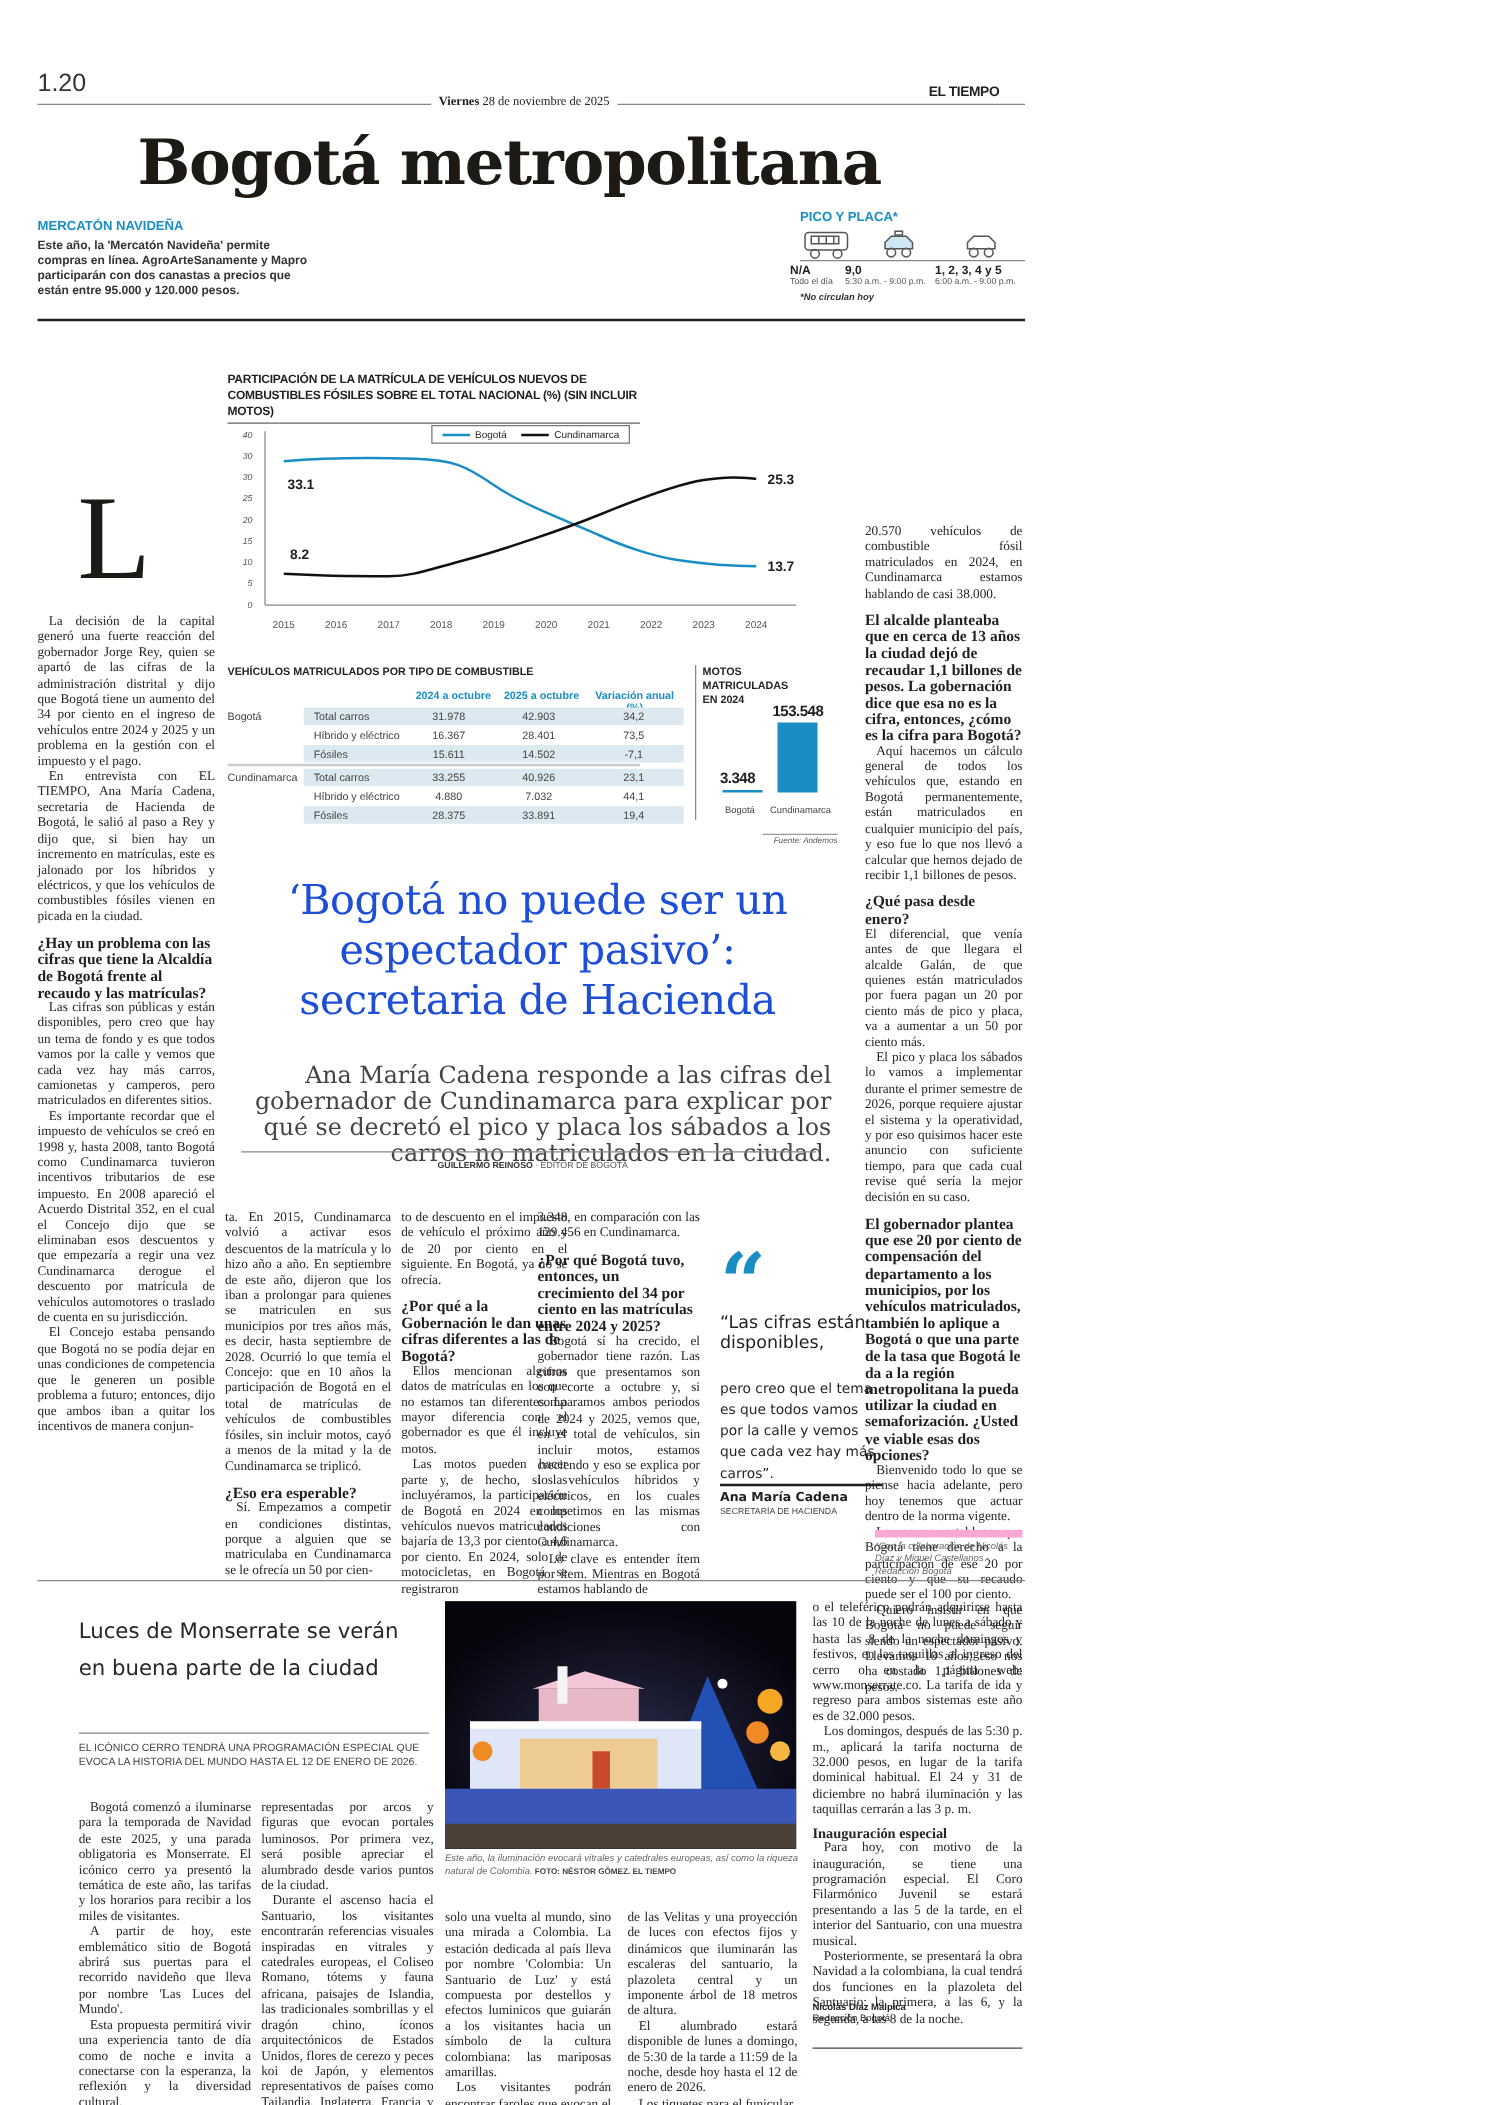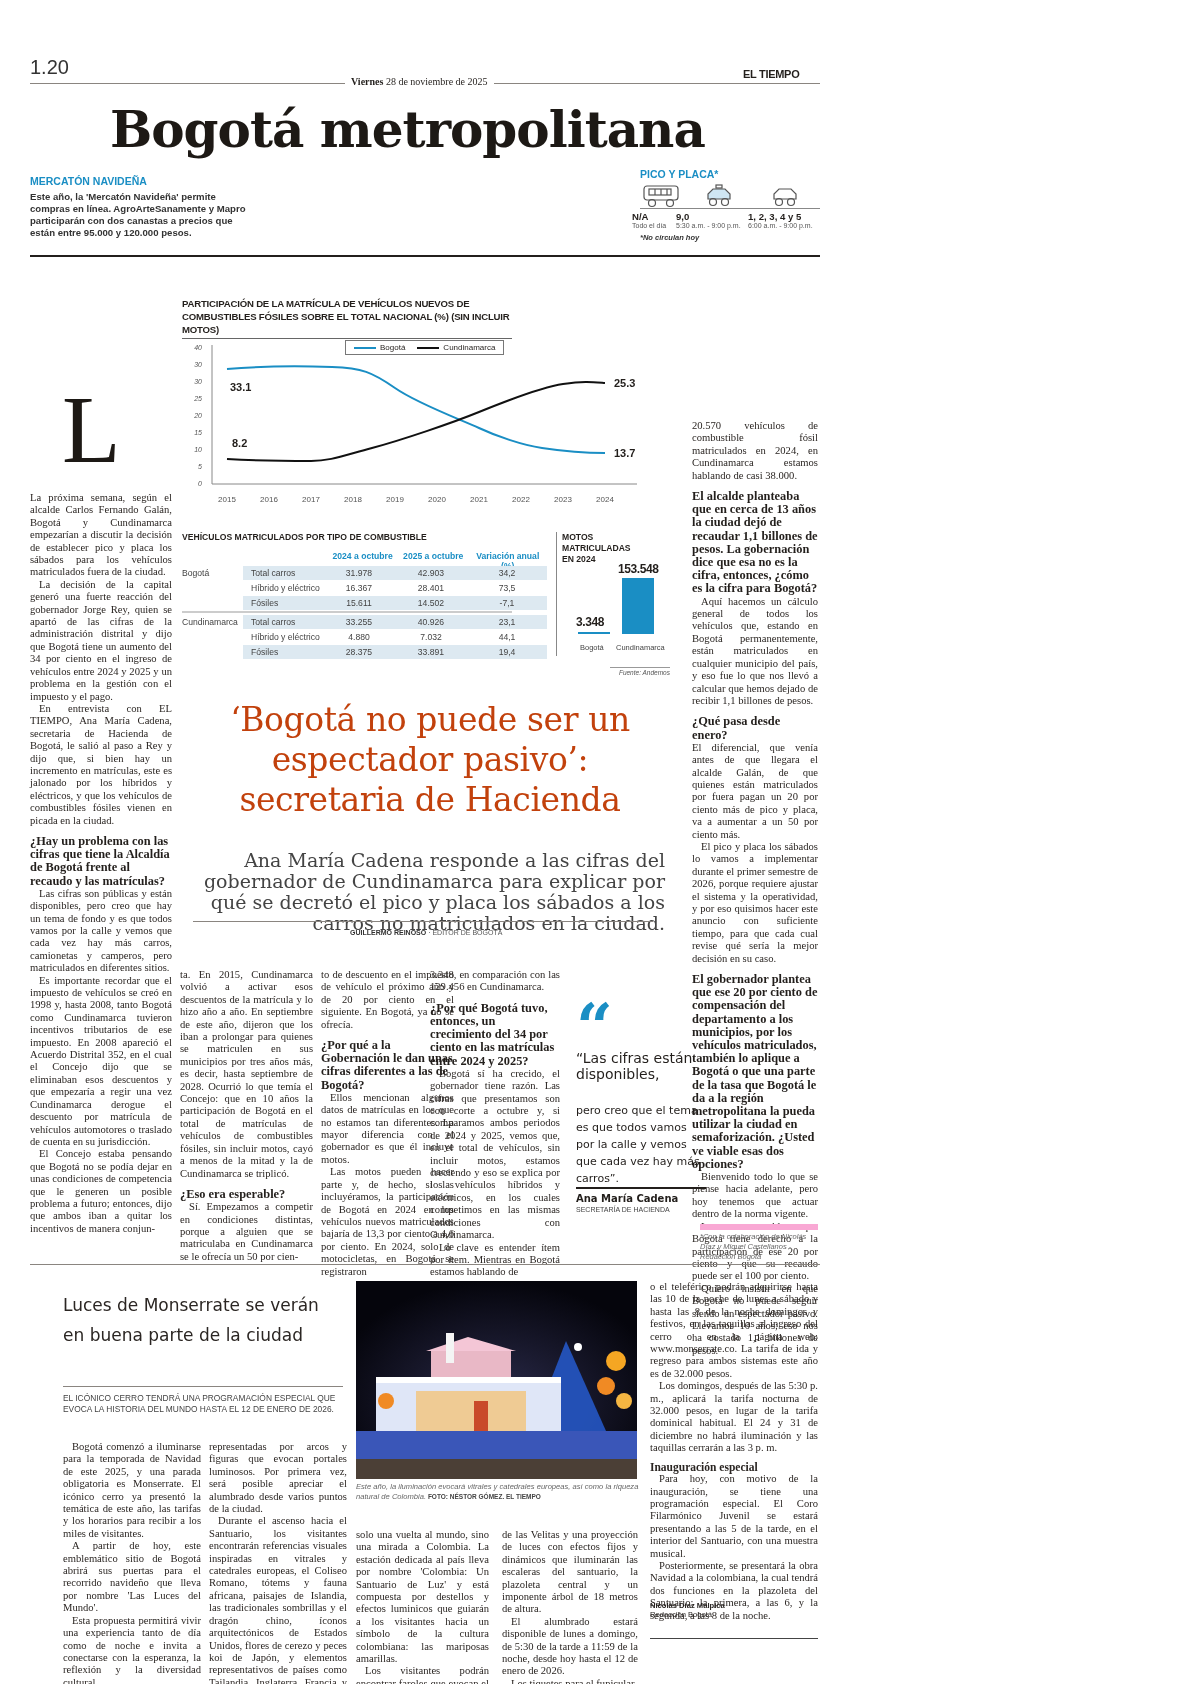--- a/index.html
+++ b/index.html
@@ -44,21 +44,21 @@
 .tbl .c3{width:80px;text-align:center}
 .tbl .sep{height:2px;background:#ccc;margin:1px 0 1px 0;width:330px}
 .motos-title{left:562px;top:532px;font-family:"Liberation Sans",sans-serif;font-weight:bold;font-size:8.6px;line-height:11px}
 .vdiv{left:556px;top:532px;width:1px;height:124px;background:#888}
 .bar-b{left:578px;top:632px;width:32px;height:2px;background:#1a8ec4}
 .bar-c{left:622px;top:578px;width:32px;height:56px;background:#1a8ec4}
 .bar-lbl{font-family:"Liberation Sans",sans-serif;font-weight:bold;font-size:12px;letter-spacing:-0.4px}
 .bar-cat{font-family:"Liberation Sans",sans-serif;font-size:7.5px;color:#444}
 .fuente{left:610px;top:667px;font-family:"Liberation Sans",sans-serif;font-style:italic;font-size:6.5px;color:#555;border-top:1px solid #999;padding-top:1px;width:60px;text-align:right}
 
-.headline{left:190px;top:700px;width:480px;text-align:center;font-family:"DejaVu Serif",serif;font-size:33px;line-height:40px;color:#c2410c;letter-spacing:-0.4px}
+.headline{left:190px;top:700px;width:480px;text-align:center;font-family:"DejaVu Serif",serif;font-size:33px;line-height:40px;color:#1d4ed8;letter-spacing:-0.4px}
 .dek{left:195px;top:850px;width:470px;text-align:right;font-family:"DejaVu Serif",serif;font-size:19px;line-height:21px;color:#444}
 .byline{left:350px;top:929px;font-family:"Liberation Sans",sans-serif;font-size:7px;color:#555}
 .byline b{color:#333}
 .dropcap{left:62px;top:382px;font-family:"Liberation Serif",serif;font-size:96px;line-height:96px;color:#1d1915}
 .quote-mark{left:576px;top:1002px;font-family:"DejaVu Serif",serif;font-size:64px;color:#1a8ec4;line-height:50px;font-weight:bold}
 .quote{left:576px;top:1050px;width:130px;font-family:"DejaVu Sans",sans-serif;color:#231f1c}
 .quote .big{font-size:14px;line-height:16px}
 .quote .small{font-size:11px;line-height:17px;margin-top:20px}
 .qrule{left:576px;top:1187px;width:130px;height:2px;background:#231f1c}
 .qname{left:576px;top:1193px;font-family:"DejaVu Sans",sans-serif;font-weight:bold;font-size:10px}
@@ -245,21 +245,20 @@
 <div class="abs bar-cat" style="left:616px;top:643px">Cundinamarca</div>
 <div class="abs fuente">Fuente: Andemos</div>
 
 <div class="abs dropcap">L</div>
 <div class="abs headline">‘Bogotá no puede ser un espectador pasivo’: secretaria de Hacienda</div>
 <div class="abs dek">Ana María Cadena responde a las cifras del gobernador de Cundinamarca para explicar por qué se decretó el pico y placa los sábados a los carros no matriculados en la ciudad.</div>
 <div class="rule" style="left:193px;top:921px;width:460px"></div>
 <div class="abs byline"><b>GUILLERMO REINOSO</b><span> · EDITOR DE BOGOTÁ</span></div>
 
 <div class="abs body-text" style="left:30px;top:492px;width:142px">
-  <p class="noind">La próxima semana, según el alcalde Carlos Fernando Galán, Bogotá y Cundinamarca empezarían a discutir la decisión de establecer pico y placa los sábados para los vehículos matriculados fuera de la ciudad.</p>
   <p>La decisión de la capital generó una fuerte reacción del gobernador Jorge Rey, quien se apartó de las cifras de la administración distrital y dijo que Bogotá tiene un aumento del 34 por ciento en el ingreso de vehículos entre 2024 y 2025 y un problema en la gestión con el impuesto y el pago.</p>
   <p>En entrevista con EL TIEMPO, Ana María Cadena, secretaria de Hacienda de Bogotá, le salió al paso a Rey y dijo que, si bien hay un incremento en matrículas, este es jalonado por los híbridos y eléctricos, y que los vehículos de combustibles fósiles vienen en picada en la ciudad.</p>
   <div class="q">¿Hay un problema con las cifras que tiene la Alcaldía de Bogotá frente al recaudo y las matrículas?</div>
   <p>Las cifras son públicas y están disponibles, pero creo que hay un tema de fondo y es que todos vamos por la calle y vemos que cada vez hay más carros, camionetas y camperos, pero matriculados en diferentes sitios.</p>
   <p>Es importante recordar que el impuesto de vehículos se creó en 1998 y, hasta 2008, tanto Bogotá como Cundinamarca tuvieron incentivos tributarios de ese impuesto. En 2008 apareció el Acuerdo Distrital 352, en el cual el Concejo dijo que se eliminaban esos descuentos y que empezaría a regir una vez Cundinamarca derogue el descuento por matrícula de vehículos automotores o traslado de cuenta en su jurisdicción.</p>
   <p>El Concejo estaba pensando que Bogotá no se podía dejar en unas condiciones de competencia que le generen un posible problema a futuro; entonces, dijo que ambos iban a quitar los incentivos de manera conjun-</p>
 </div>
 
 <div class="abs body-text" style="left:180px;top:969px;width:133px">
   <p class="noind">ta. En 2015, Cundinamarca volvió a activar esos descuentos de la matrícula y lo hizo año a año. En septiembre de este año, dijeron que los iban a prolongar para quienes se matriculen en sus municipios por tres años más, es decir, hasta septiembre de 2028. Ocurrió lo que temía el Concejo: que en 10 años la participación de Bogotá en el total de matrículas de vehículos de combustibles fósiles, sin incluir motos, cayó a menos de la mitad y la de Cundinamarca se triplicó.</p>

